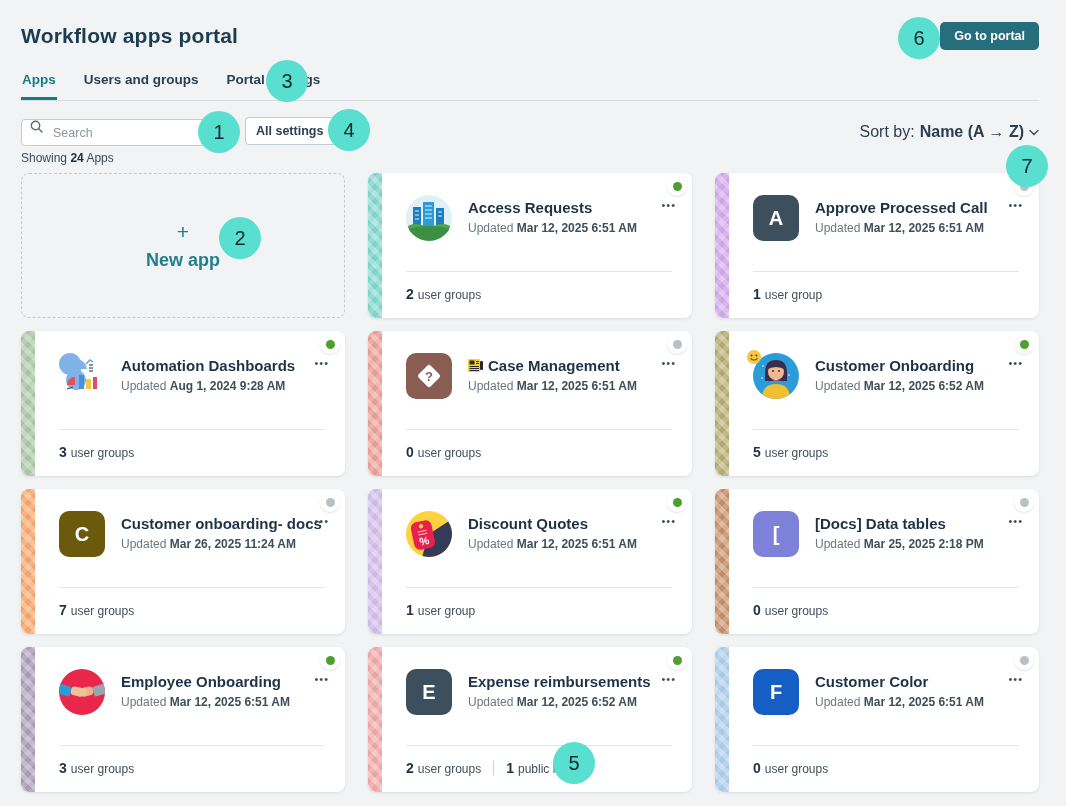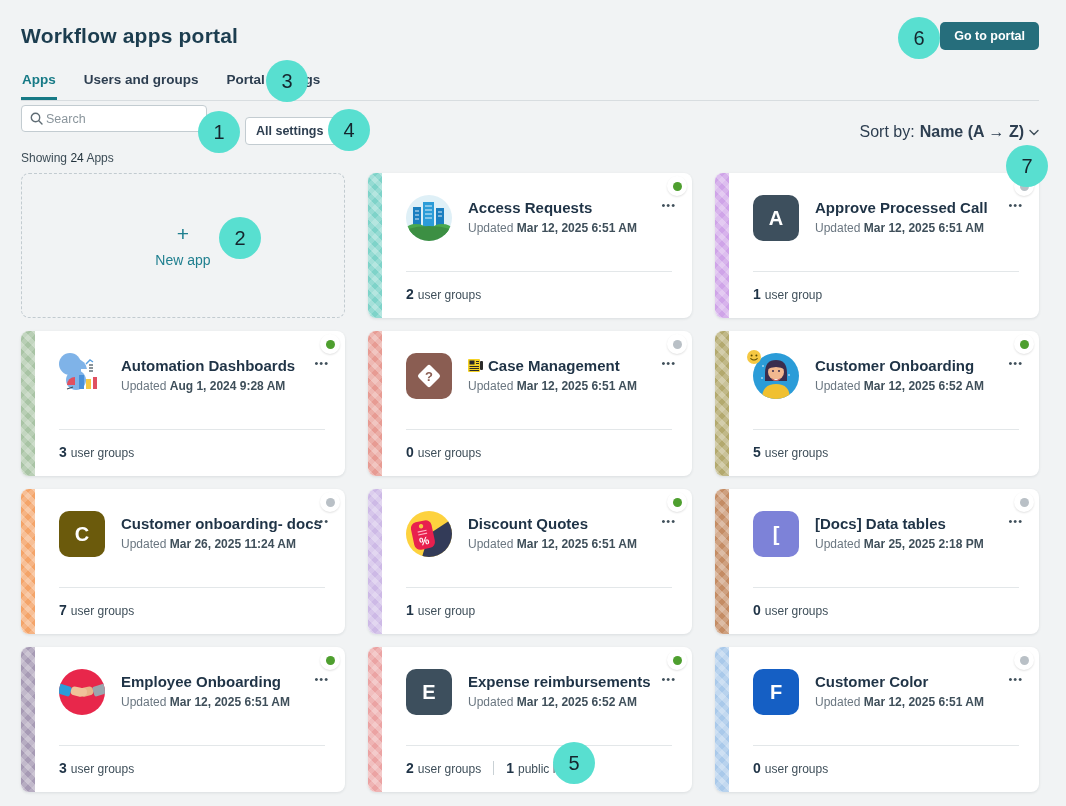--- a/index.html
+++ b/index.html
@@ -10,41 +10,41 @@
   .page-title { position:absolute; left:21px; top:24px; font-size:21px; font-weight:700; color:#1c3d4f; letter-spacing:.2px; }
   .go-portal { position:absolute; right:27px; top:22px; height:28px; padding:0 14px; background:#266e7c; color:#fff;
     font-size:12.5px; font-weight:700; border:none; border-radius:5px; cursor:pointer; font-family:inherit; }
 
   
   .tabs { position:absolute; left:21px; right:27px; top:72px; display:flex; gap:26px; border-bottom:1px solid #d8dde0; }
   .tab { font-size:13.5px; font-weight:700; color:#2d3e50; padding:0 1px 10px 1px; cursor:pointer; border-bottom:3px solid transparent; }
   .tab.active { color:#177a86; border-bottom-color:#177a86; }
 
   
-  .search-box { position:absolute; left:21px; top:105px; width:186px; height:27px; background:#fff; border:1px solid #c3ccd1;
-    border-radius:4px; display:flex; align-items:center; padding:0 8px; gap:3px; }
+  .search-box { position:absolute; left:21px; top:119px; width:186px; height:27px; background:#fff; border:1px solid #c3ccd1;
+    border-radius:4px; display:flex; padding:0 8px; gap:10px; }
   .search-box input { border:none; outline:none; flex:1; font-size:12.5px; font-family:inherit; color:#2d3e50; background:transparent; width:100%; }
   .search-box input::placeholder { color:#8a959c; }
   .status-filter { position:absolute; left:245px; top:117px; height:28px; background:#fff; border:1px solid #c3ccd1; border-radius:4px;
     font-size:12.5px; font-weight:700; color:#2d3e50; padding:0 10px; display:flex; align-items:center; gap:6px; cursor:pointer; font-family:inherit; }
   .status-filter .caret { font-size:9px; color:#2d3e50; }
   .sort-by { position:absolute; right:27px; top:123px; font-size:16px; color:#2d3e50; display:flex; align-items:center; gap:5px; cursor:pointer; }
   .sort-by b { font-weight:700; }
   .showing { position:absolute; left:21px; top:151px; font-size:12px; color:#3c4c56; }
-  .showing b { font-weight:400; color:#22323c; }
+  .showing b { font-weight:700; color:#22323c; }
 
   
   .grid { position:absolute; left:21px; top:173px; width:1018px; display:grid;
     grid-template-columns:repeat(3, 324px); grid-auto-rows:145px; column-gap:23px; row-gap:13px; }
 
   
   .new-app { border:1.5px dashed #c2cbd0; border-radius:8px; display:flex; flex-direction:column; align-items:center; justify-content:center;
     gap:8px; cursor:pointer; color:#1f7f8f; }
   .new-app .plus { font-size:21px; font-weight:400; line-height:1; }
-  .new-app .label { font-size:14px; font-weight:400; }
+  .new-app .label { font-size:18px; font-weight:700; }
 
   
   .card { position:relative; background:#fff; border-radius:8px; box-shadow:0 1px 3px rgba(20,40,50,.10); overflow:visible; cursor:pointer; }
   .stripe { position:absolute; left:0; top:0; bottom:0; width:14px; border-radius:8px 0 0 8px;
     background-image:repeating-linear-gradient(45deg, rgba(255,255,255,.30) 0 5px, rgba(0,0,0,0) 5px 10px),
                      repeating-linear-gradient(-45deg, rgba(255,255,255,.18) 0 5px, rgba(0,0,0,0) 5px 10px); }
   .status-wrap { position:absolute; top:3px; right:5px; width:20px; height:20px; background:#fff; border-radius:50%;
     display:flex; align-items:center; justify-content:center; box-shadow:0 1px 2px rgba(0,0,0,.12); }
   .status-dot { width:9px; height:9px; border-radius:50%; }
   .kebab { position:absolute; top:26px; right:16px; border:none; background:transparent; color:#3f4f5a; font-size:11px;

